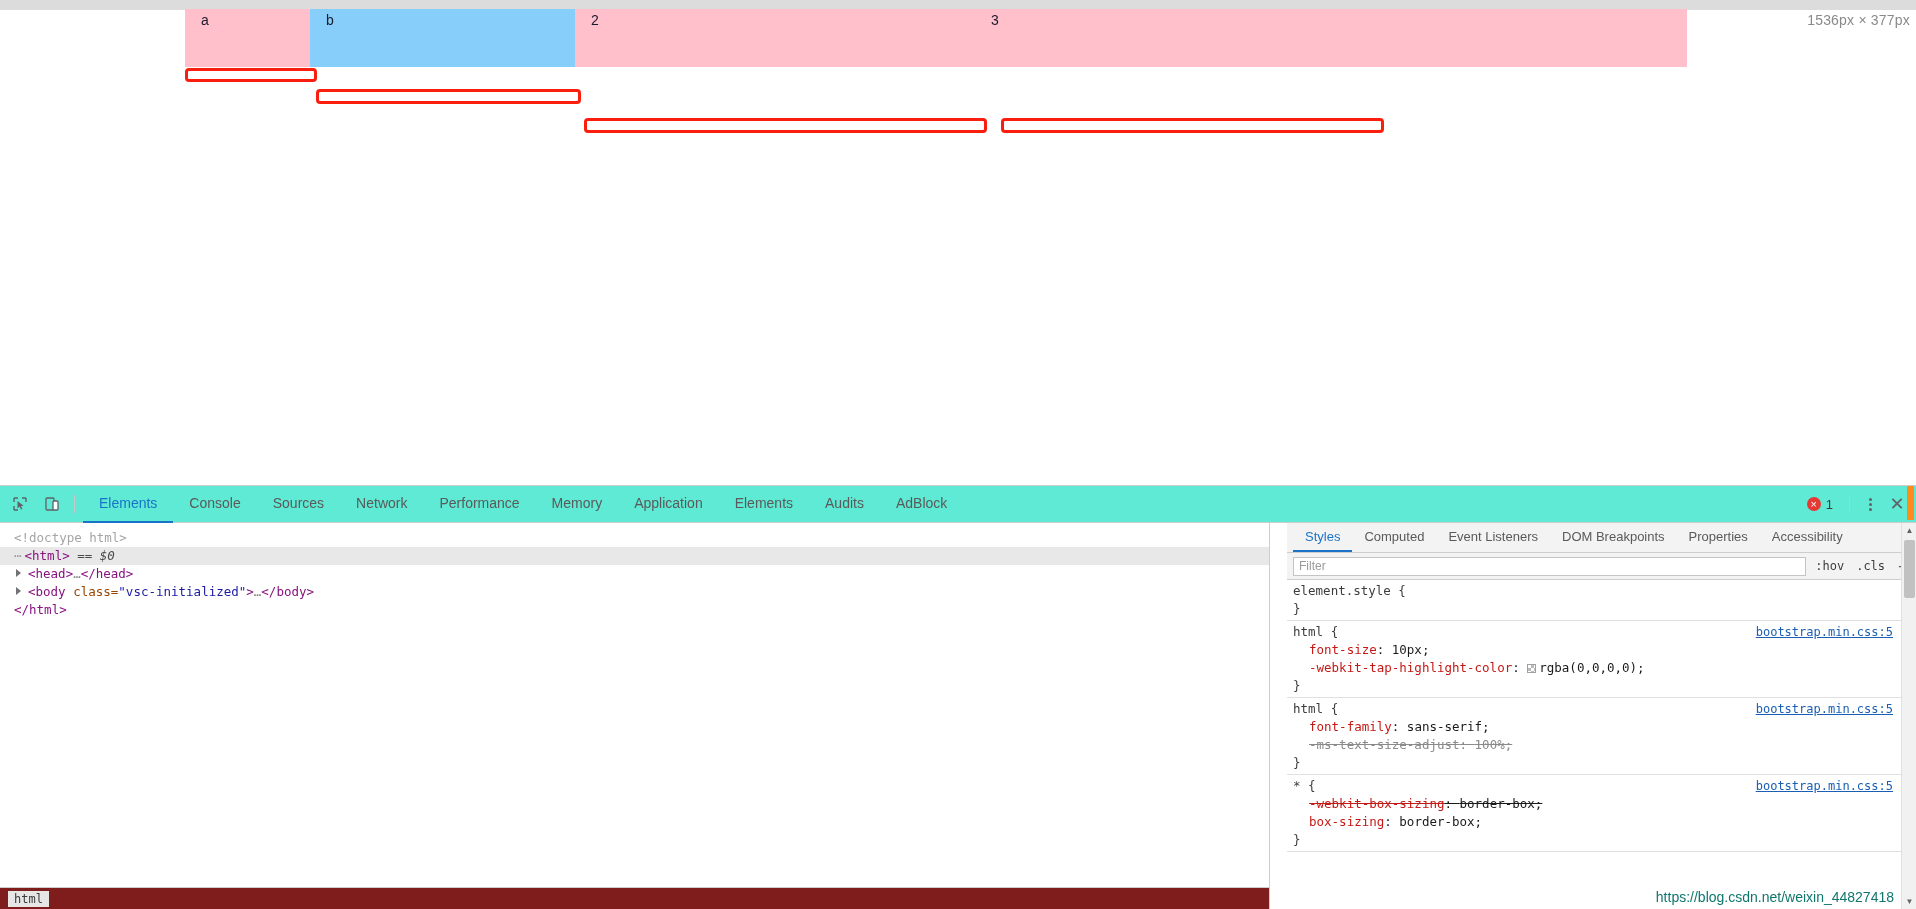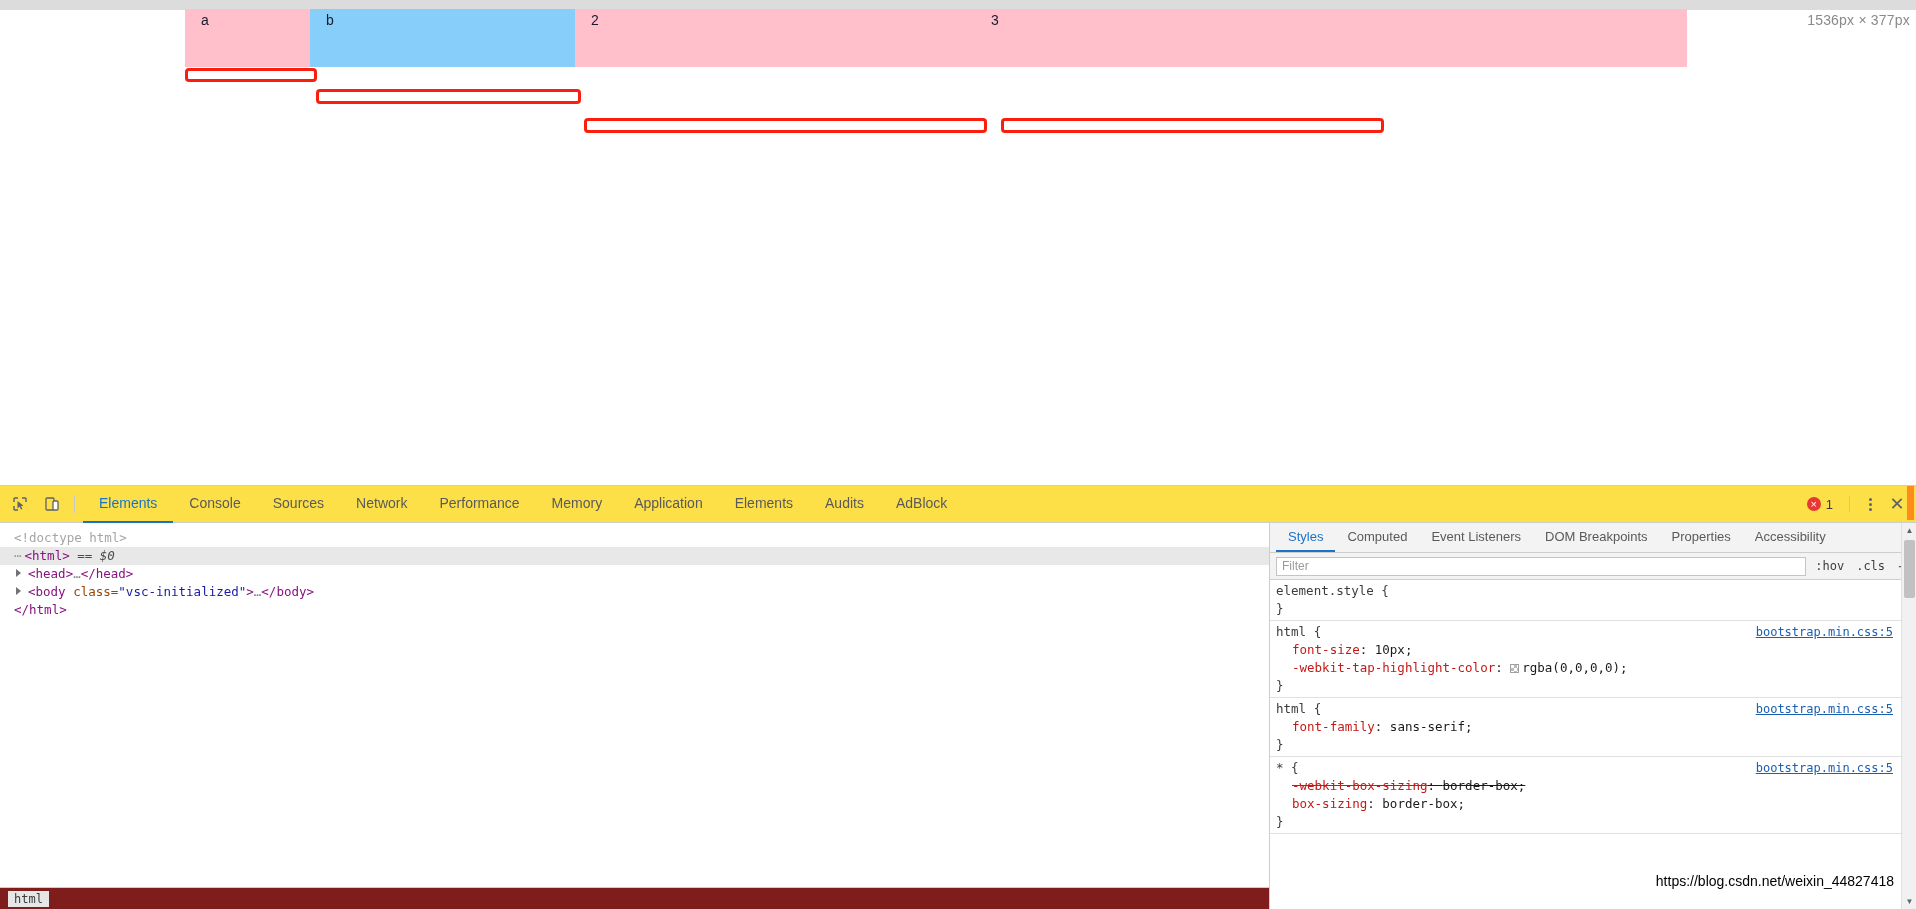--- a/index.html
+++ b/index.html
@@ -80,21 +80,21 @@
     border-top: 1px solid #cdcdcd;
     display: flex;
     flex-direction: column;
   }
 
   
   #dt-toolbar {
     position: relative;
     height: 37px;
     min-height: 37px;
-    background: #fde047;
+    background: #5eead4;
     border-bottom: 1px solid #cdcdcd;
     display: flex;
     align-items: center;
     padding-left: 4px;
     justify-content: space-between;
   }
   .tb-icon-btn {
     width: 28px; height: 28px;
     margin: 0 2px;
     display: flex; align-items: center; justify-content: center;
@@ -231,20 +231,21 @@
   }
 
   
   #styles-pane {
     flex: 1 1 auto;
     min-width: 0;
     display: flex; flex-direction: column;
     background: #ffffff;
     overflow: hidden;
     position: relative;
+    margin-left: 17px;
   }
   #styles-tabs {
     height: 30px; min-height: 30px;
     background: #f3f3f3;
     border-bottom: 1px solid #cdcdcd;
     display: flex; align-items: stretch;
     padding-left: 6px;
   }
   .st-tab {
     display: flex; align-items: center;
@@ -371,23 +372,23 @@
     position: absolute;
     right: 2px;
     top: 0px;
     width: 7px; height: 34px;
     background: #ff8c1a;
   }
 
   
   #watermark {
     position: absolute;
-    right: 22px; bottom: 20px;
+    right: 22px; bottom: 4px;
     font-size: 14px;
-    color: #000000;
+    color: #0f766e;
     font-family: "Liberation Sans", sans-serif;
     pointer-events: none;
     white-space: nowrap;
   }
 </style>
 </head>
 <body>
 
 <div id="root">
 
@@ -580,20 +581,23 @@
           </div>
 
           <div class="rule">
             <div class="rule-head">
               <span class="selector">html {</span>
               <span class="origin">bootstrap.min.css:5</span>
             </div>
             <div class="decl">
               <span class="prop">font-family</span><span class="val">:&nbsp;</span><span class="val">sans-serif;</span>
             </div>
+            <div class="decl">
+              <span class="prop-gray">-ms-text-size-adjust</span><span class="prop-gray">:&nbsp;</span><span class="prop-gray">100%;</span>
+            </div>
             <div class="decl brace" style="padding-left:6px;">}</div>
           </div>
 
           <div class="rule">
             <div class="rule-head">
               <span class="selector">* {</span>
               <span class="origin">bootstrap.min.css:5</span>
             </div>
             <div class="decl">
               <span class="prop-dis">-webkit-box-sizing</span><span class="val-dis">:&nbsp;</span><span class="val-dis">border-box;</span>

